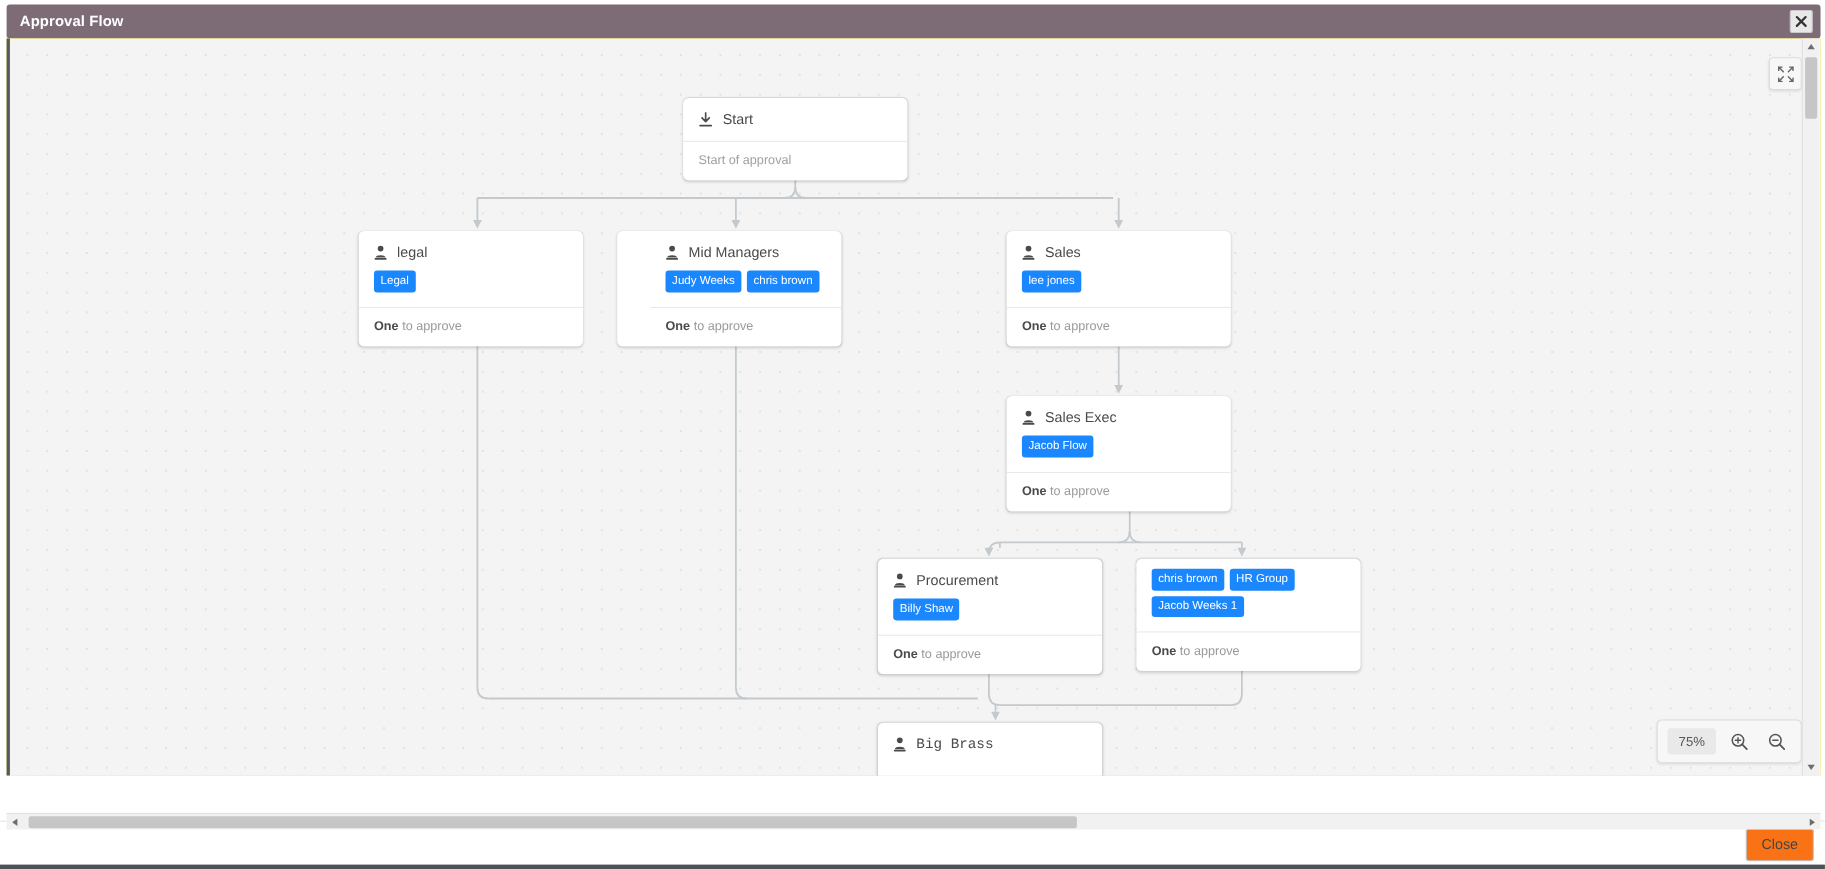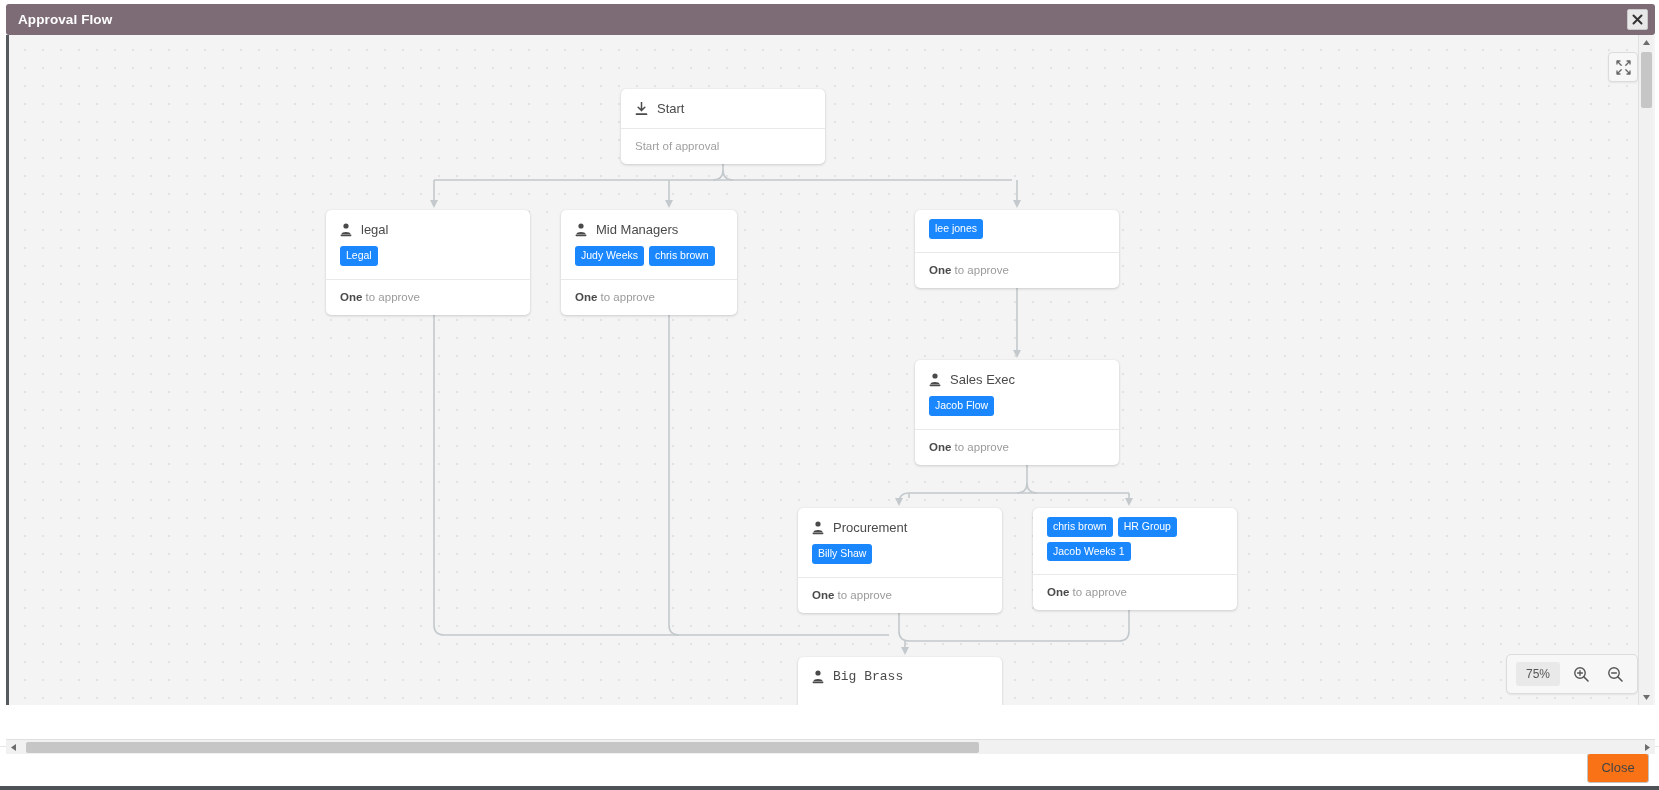--- a/index.html
+++ b/index.html
@@ -131,21 +131,21 @@
   }
   .node-desc {
     padding: 11px 14px 12px 14px;
     font-size: 11.5px;
     color: #a0a0a0;
   }
 
   
   #node-start       { left: 612px; top: 54px;  width: 204px; }
   #node-legal       { left: 317px; top: 175px; width: 204px; }
-  #node-mid         { left: 552px; top: 175px; width: 176px; }
+  #node-mid         { left: 552px; top: 175px; width: 204px; padding-left: 30px; }
   #node-sales       { left: 906px; top: 175px; width: 204px; }
   #node-salesexec   { left: 906px; top: 325px; width: 204px; }
   #node-procurement { left: 789px; top: 473px; width: 204px; }
   #node-hrteam      { left: 1024px; top: 473px; width: 204px; }
   #node-bigbrass    { left: 789px; top: 622px; width: 204px; font-family: Liberation Mono, monospace; }
 
   
   .zoom-controls {
     position: absolute;
     right: 17px; bottom: 11px;
@@ -368,20 +368,30 @@
       </div>
       <div class="tags">
         <span class="tag">Judy Weeks</span>
         <span class="tag">chris brown</span>
       </div>
       <div class="node-divider"></div>
       <div class="node-foot"><b>One</b><span> to approve</span></div>
     </div>
 
     <div class="node" id="node-sales">
+      <div class="node-head">
+        <span class="node-icon">
+          <svg width="12" height="14" viewBox="0 0 12 14">
+            <circle cx="6" cy="3" r="2.6" fill="#4a4a4a"></circle>
+            <path d="M1.4 11.2 C1.4 8.2 10.6 8.2 10.6 11.2 Z" fill="#4a4a4a"></path>
+            <rect x="0.6" y="11.6" width="10.8" height="1.6" rx="0.6" fill="#4a4a4a"></rect>
+          </svg>
+        </span>
+        <span class="node-title">Sales</span>
+      </div>
       <div class="tags">
         <span class="tag">lee jones</span>
       </div>
       <div class="node-divider"></div>
       <div class="node-foot"><b>One</b><span> to approve</span></div>
     </div>
 
     <div class="node" id="node-salesexec">
       <div class="node-head">
         <span class="node-icon">

